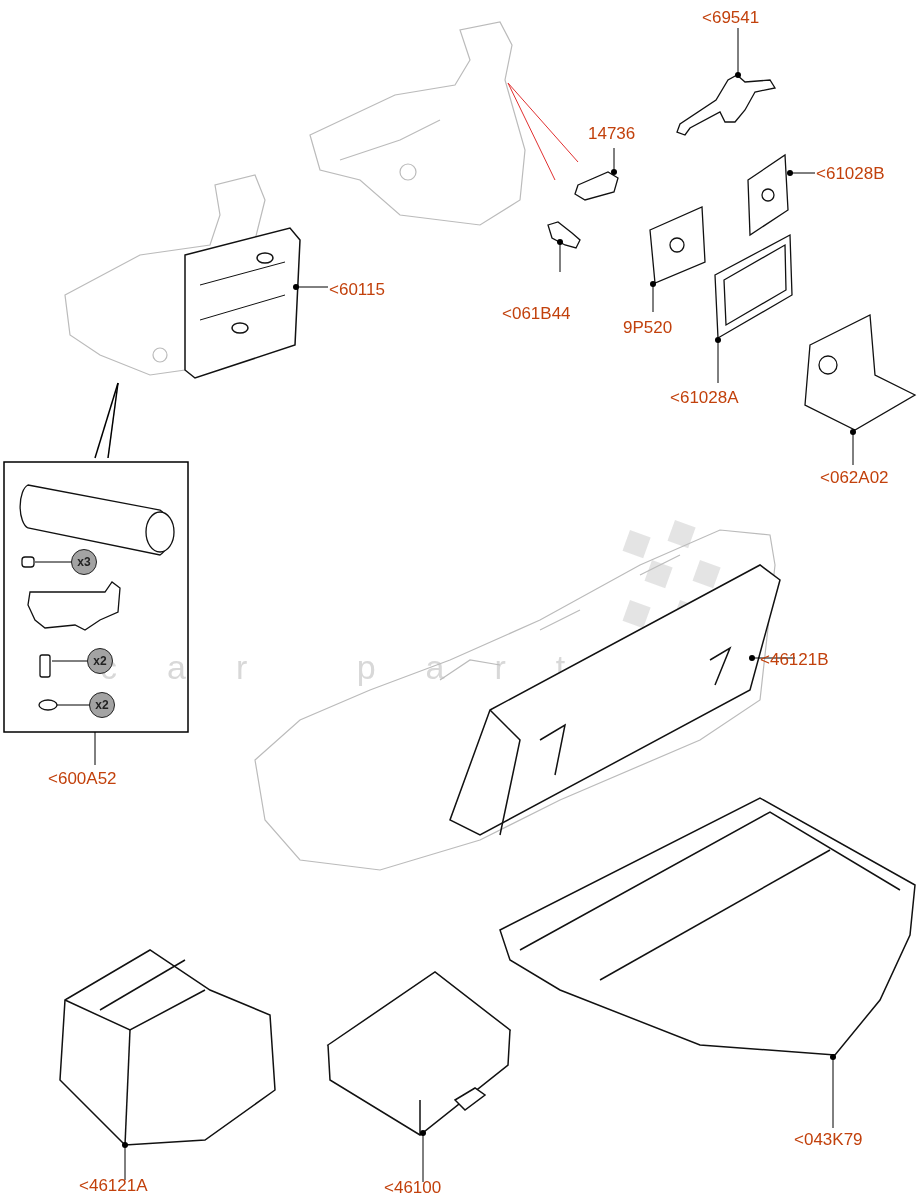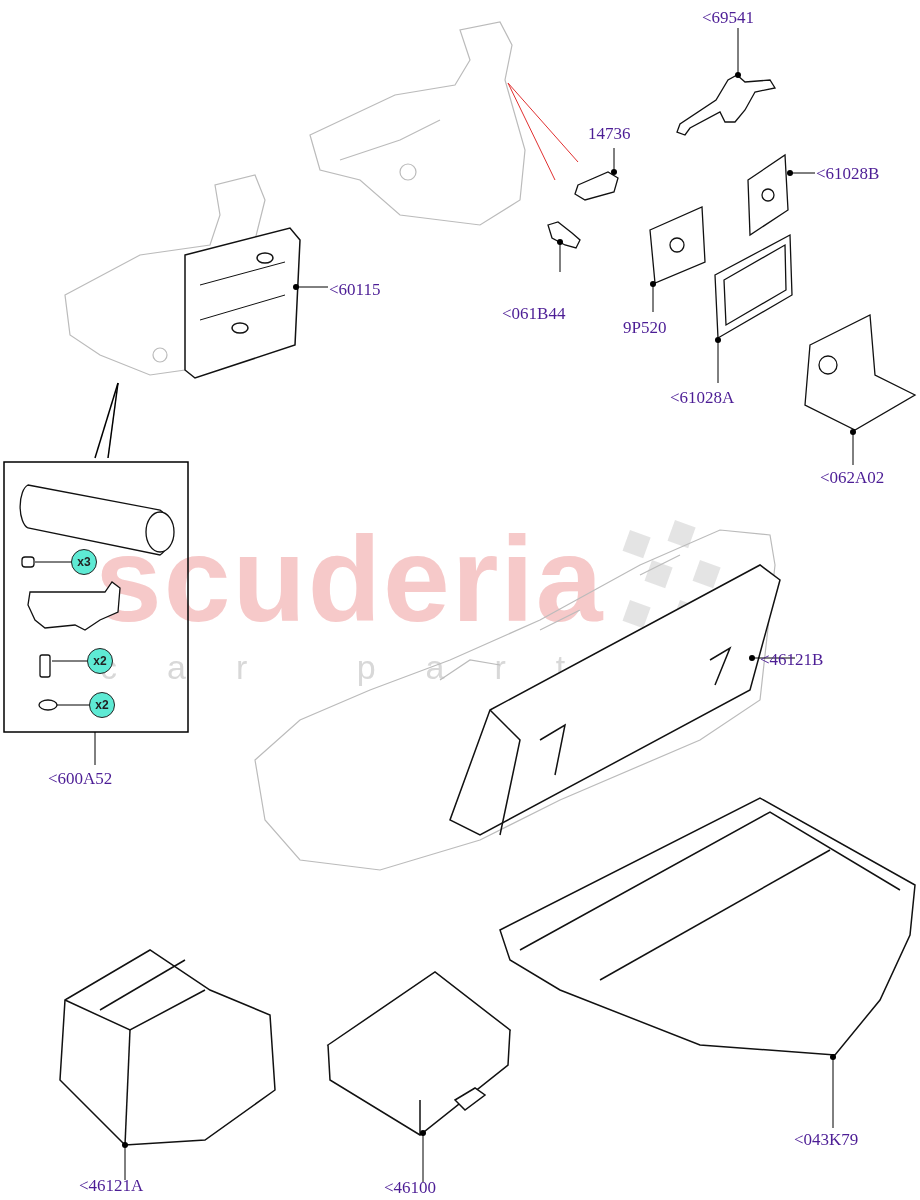--- a/index.html
+++ b/index.html
@@ -1,30 +1,29 @@
 <!DOCTYPE html>
 <html><head>
 <meta charset="utf-8">
 <style>
   html, body { margin:0; padding:0; background:#ffffff; }
   body { width:920px; height:1200px; position:relative; overflow:hidden; font-family:"Liberation Sans", sans-serif; }
   .canvas { position:absolute; left:0; top:0; width:920px; height:1200px; }
-  .label { position:absolute; color:#4c1d95; font-size:17px; line-height:20px; white-space:nowrap; cursor:pointer;font-family:Liberation Serif, serif; }
-  .qty { position:absolute; width:26px; height:26px; border:1.5px solid #222; border-radius:50%; background:#5eead4;
+  .label { position:absolute; color:#c2410c; font-size:17px; line-height:20px; white-space:nowrap; cursor:pointer; }
+  .qty { position:absolute; width:26px; height:26px; border:1.5px solid #222; border-radius:50%; background:#a3a3a3;
          font-size:12px; font-weight:bold; color:#222; display:flex; align-items:center; justify-content:center; box-sizing:border-box; }
   .wm-main { position:absolute; left:95px; top:510px; font-size:120px; font-weight:bold; color:#f6c9c9; letter-spacing:2px; }
   .wm-sub { position:absolute; left:100px; top:648px; font-size:34px; color:#d8d8d8; letter-spacing:50px; }
   svg { position:absolute; left:0; top:0; }
 </style>
 </head>
 <body>
 
 <div class="canvas">
 
-  <div class="wm-main">scuderia</div>
   <div class="wm-sub">car parts</div>
 
   <svg width="920" height="1200" viewBox="0 0 920 1200">
 
     <g fill="#e2e2e2" opacity="0.9">
       <rect x="630" y="530" width="22" height="22" transform="rotate(20 630 530)"></rect>
       <rect x="675" y="520" width="22" height="22" transform="rotate(20 675 520)"></rect>
       <rect x="652" y="560" width="22" height="22" transform="rotate(20 652 560)"></rect>
       <rect x="700" y="560" width="22" height="22" transform="rotate(20 700 560)"></rect>
       <rect x="630" y="600" width="22" height="22" transform="rotate(20 630 600)"></rect>

